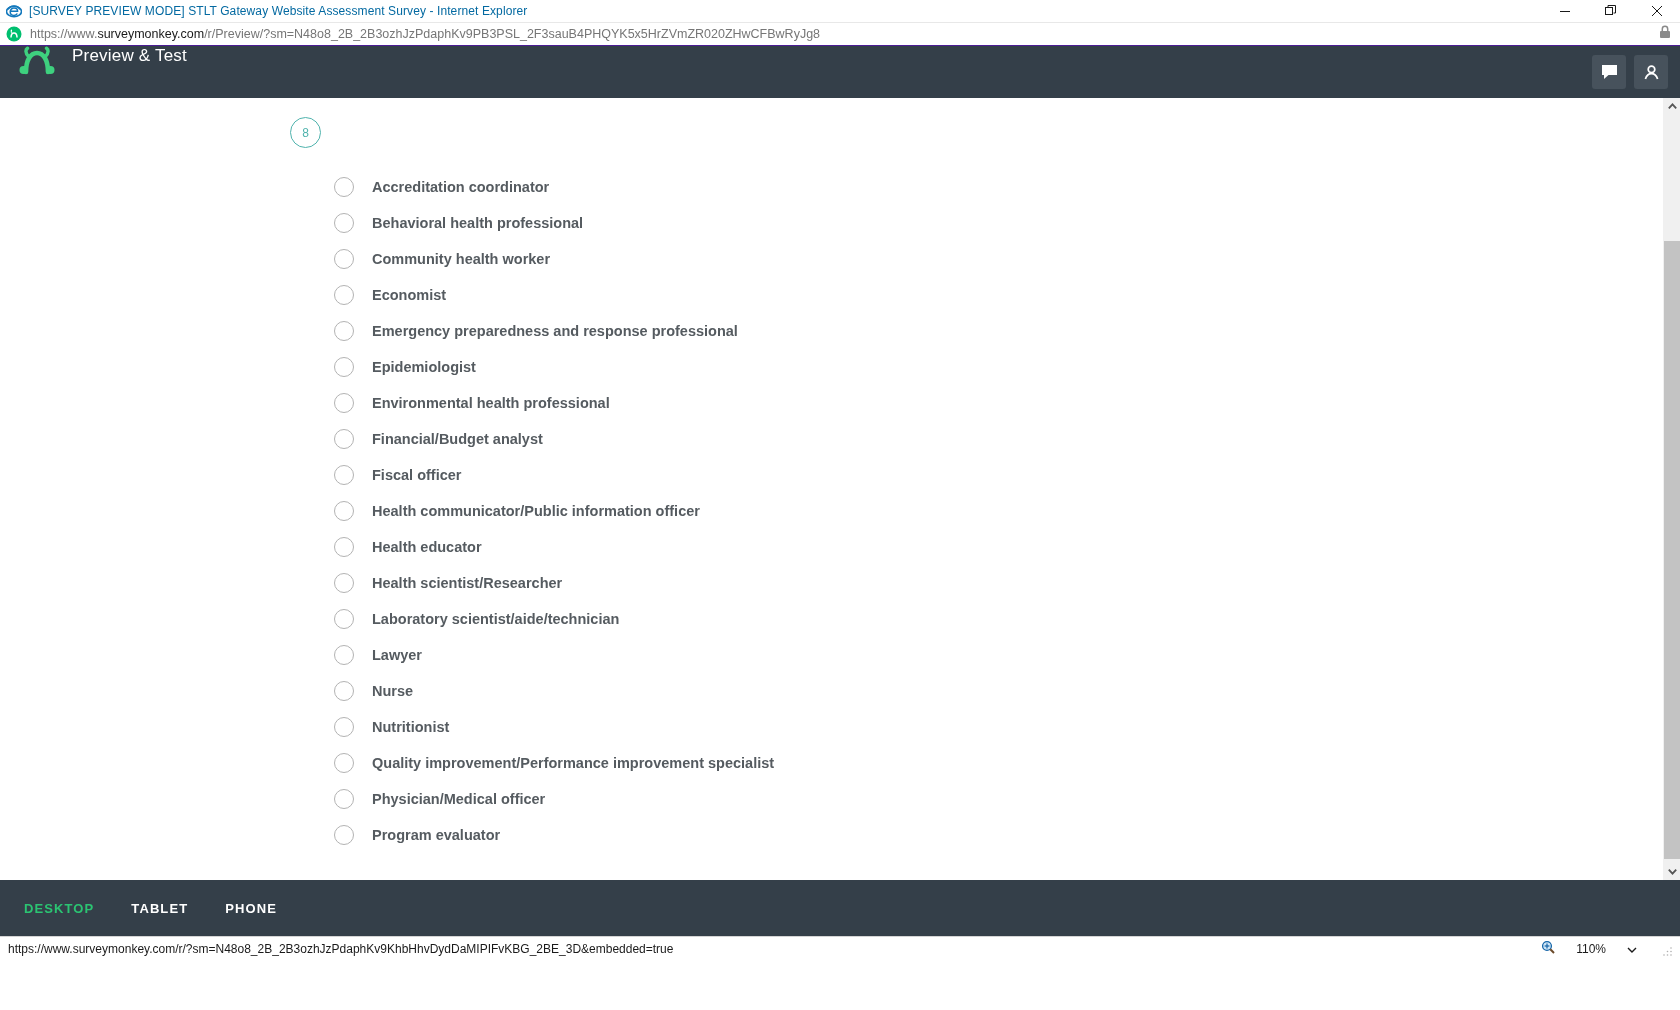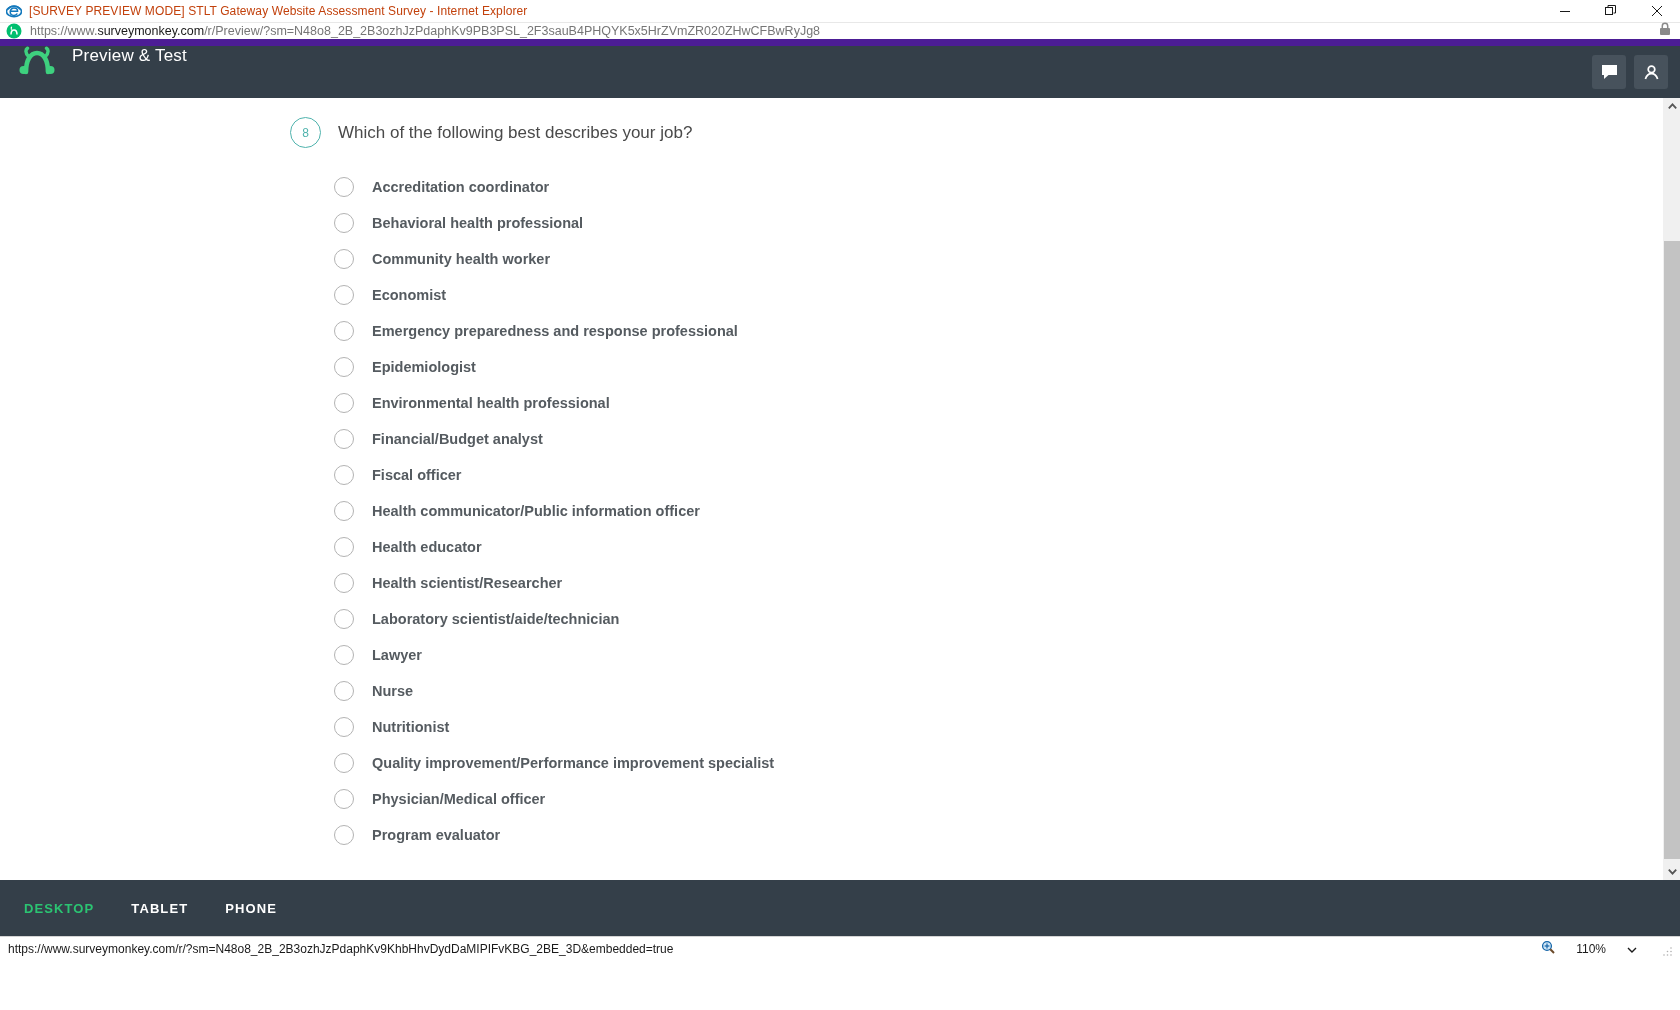--- a/index.html
+++ b/index.html
@@ -16,39 +16,39 @@
     background: #ffffff;
     display: flex; align-items: center;
     position: relative;
   }
   .ie-favicon {
     width: 16px; height: 16px; margin-left: 6px; margin-right: 7px;
     flex: 0 0 auto; position: relative;
   }
   .ie-favicon svg { display: block; }
   .ie-title-text {
-    font-size: 12px; color: #c2410c; white-space: nowrap;
+    font-size: 12px; color: #0369a1; white-space: nowrap;
     letter-spacing: 0.1px;
   }
   .win-controls {
     position: absolute; right: 0; top: 0; height: 22px;
     display: flex; align-items: center;
   }
   .win-btn {
     width: 46px; height: 22px;
     display: flex; align-items: center; justify-content: center;
     color: #1a1a1a;
   }
   .win-btn svg { display: block; }
 
   .ie-addressbar {
     height: 24px; width: 100%;
     background: #ffffff;
     border-top: 1px solid #e8e8e8;
-    border-bottom: 7px solid #4c1d95;
+    border-bottom: 1px solid #4c1d95;
     display: flex; align-items: center;
     position: relative;
   }
   .addr-icon {
     width: 16px; height: 16px; margin-left: 6px; margin-right: 8px;
     flex: 0 0 auto;
   }
   .addr-url {
     font-size: 12.5px; color: #767676; white-space: nowrap;
     font-family: "Liberation Sans", sans-serif;
@@ -244,21 +244,20 @@
         <path d="M3.4 16 C4.6 12.2 6.9 10.6 9.5 10.6 C12.1 10.6 14.4 12.2 15.6 16" fill="none" stroke="#ffffff" stroke-width="1.7"></path>
       </svg>
     </div>
   </div>
 </div>
 
 <div class="viewport">
   <div class="survey-pane">
     <div class="q-header">
       <div class="q-number">8</div>
-      <div class="q-text">Which of the following best describes your job?</div>
     </div>
     <div class="options" id="options-list">
         <div class="option-row">
           <div class="radio"></div>
           <div class="option-label">Accreditation coordinator</div>
         </div>
         <div class="option-row">
           <div class="radio"></div>
           <div class="option-label">Behavioral health professional</div>
         </div>

